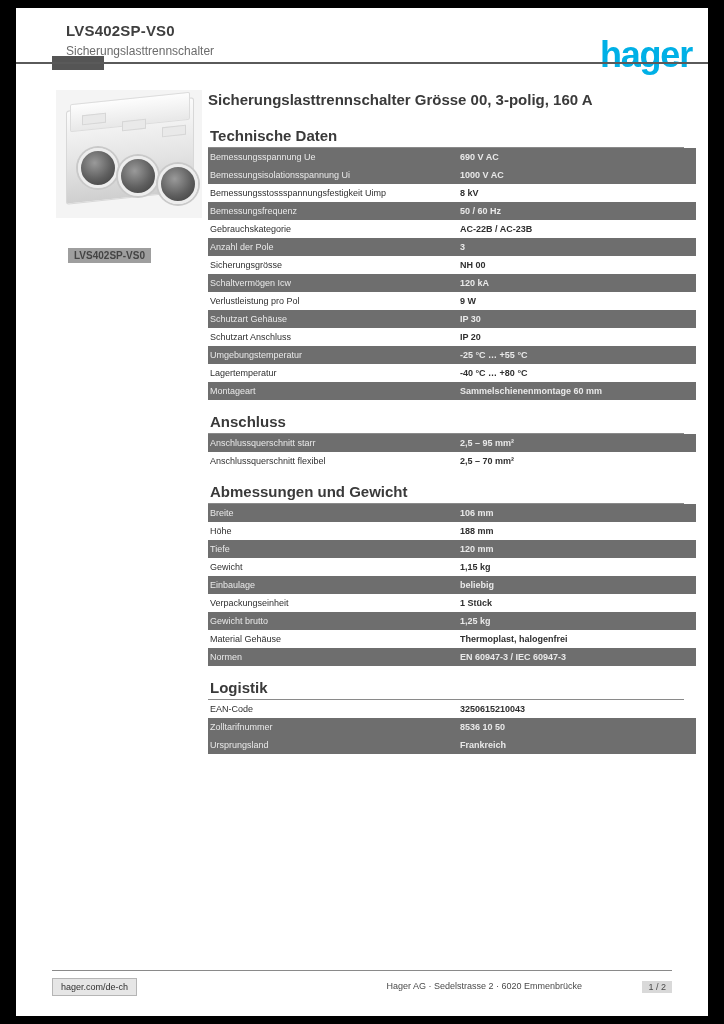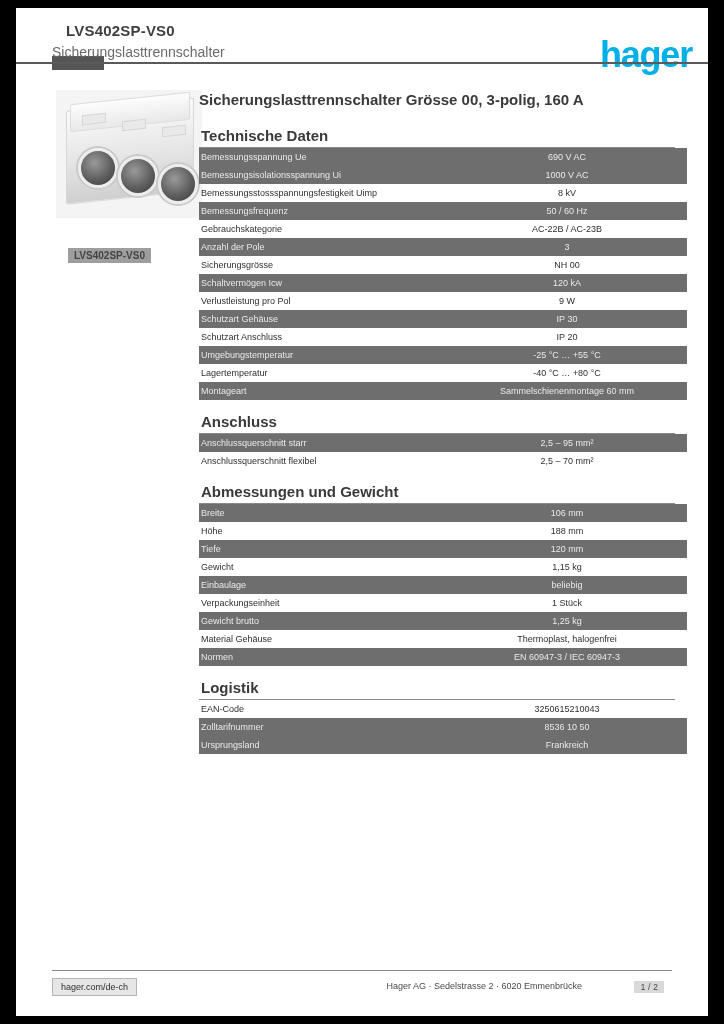--- a/index.html
+++ b/index.html
@@ -34,23 +34,23 @@
     position: absolute;
     left: 50px;
     top: 14px;
     font-size: 15px;
     font-weight: bold;
     color: #3f3f3f;
     letter-spacing: .2px;
   }
   .doc-subtitle {
     position: absolute;
-    left: 36px;
+    left: 50px;
     top: 36px;
-    font-size: 14px;
+    font-size: 12px;
     color: #6b6b6b;
   }
   .logo {
     position: absolute;
     right: 16px;
     top: 26px;
     font-size: 36px;
     font-weight: bold;
     color: #00b0e6;
     letter-spacing: -1.2px;
@@ -128,21 +128,21 @@
     font-size: 10px;
     font-weight: bold;
     color: #444;
     background: #9e9e9e;
     padding: 2px 6px;
   }
 
   
   .main {
     position: absolute;
-    left: 183px;
+    left: 192px;
     top: 82px;
     width: 476px;
   }
   .main-title {
     font-size: 15px;
     font-weight: bold;
     color: #3a3a3a;
     line-height: 20px;
     margin: 0 0 14px 0;
   }
@@ -163,21 +163,21 @@
   }
   table.spec td {
     font-size: 9px;
     color: #2f2f2f;
     padding: 3px 4px 3px 2px;
     vertical-align: top;
     line-height: 12px;
   }
   table.spec tr.alt td { background: #6e6e6e; color: #e9e9e9; }
   table.spec tr td.k { width: 244px; }
-  table.spec tr td.v { width: 232px; text-align: center; }
+  table.spec tr td.v { width: 232px; text-align: left; font-weight: bold; }
 
   
   .footer-rule {
     position: absolute;
     left: 36px;
     top: 962px;
     width: 620px;
     height: 1px;
     background: #8a8a8a;
   }
@@ -203,21 +203,21 @@
     position: absolute;
     left: 190px;
     top: 5px;
     width: 340px;
     text-align: right;
     font-size: 9px;
     color: #4a4a4a;
   }
   .footer-page {
     position: absolute;
-    right: 8px;
+    right: 0;
     top: 5px;
     font-size: 9px;
     color: #4a4a4a;
     background: #d9d9d9;
     padding: 1px 6px;
     margin-left: 20px;
   }
 </style>
 </head>
 <body>

